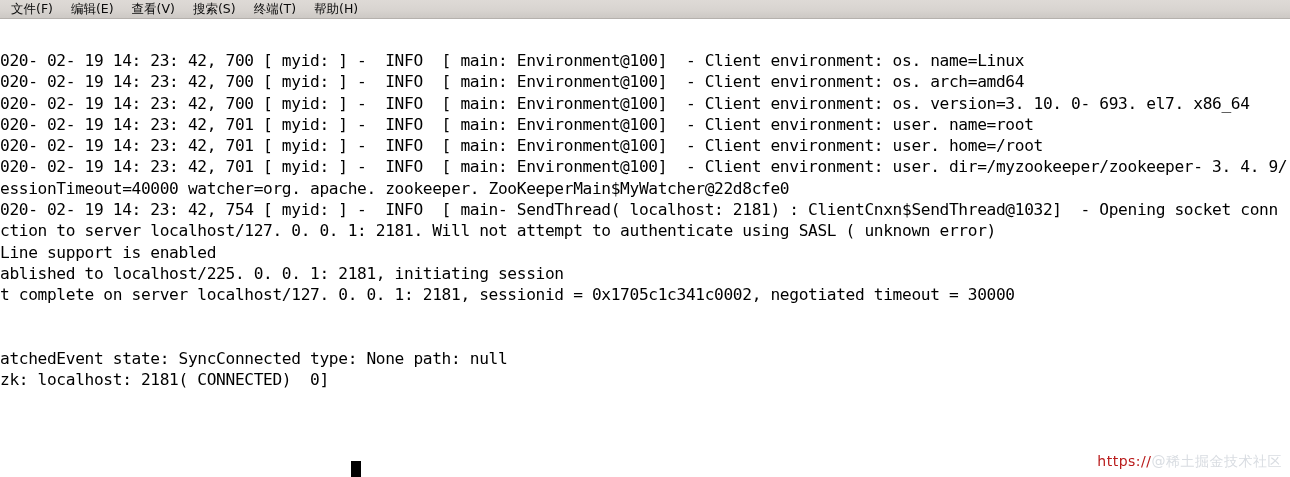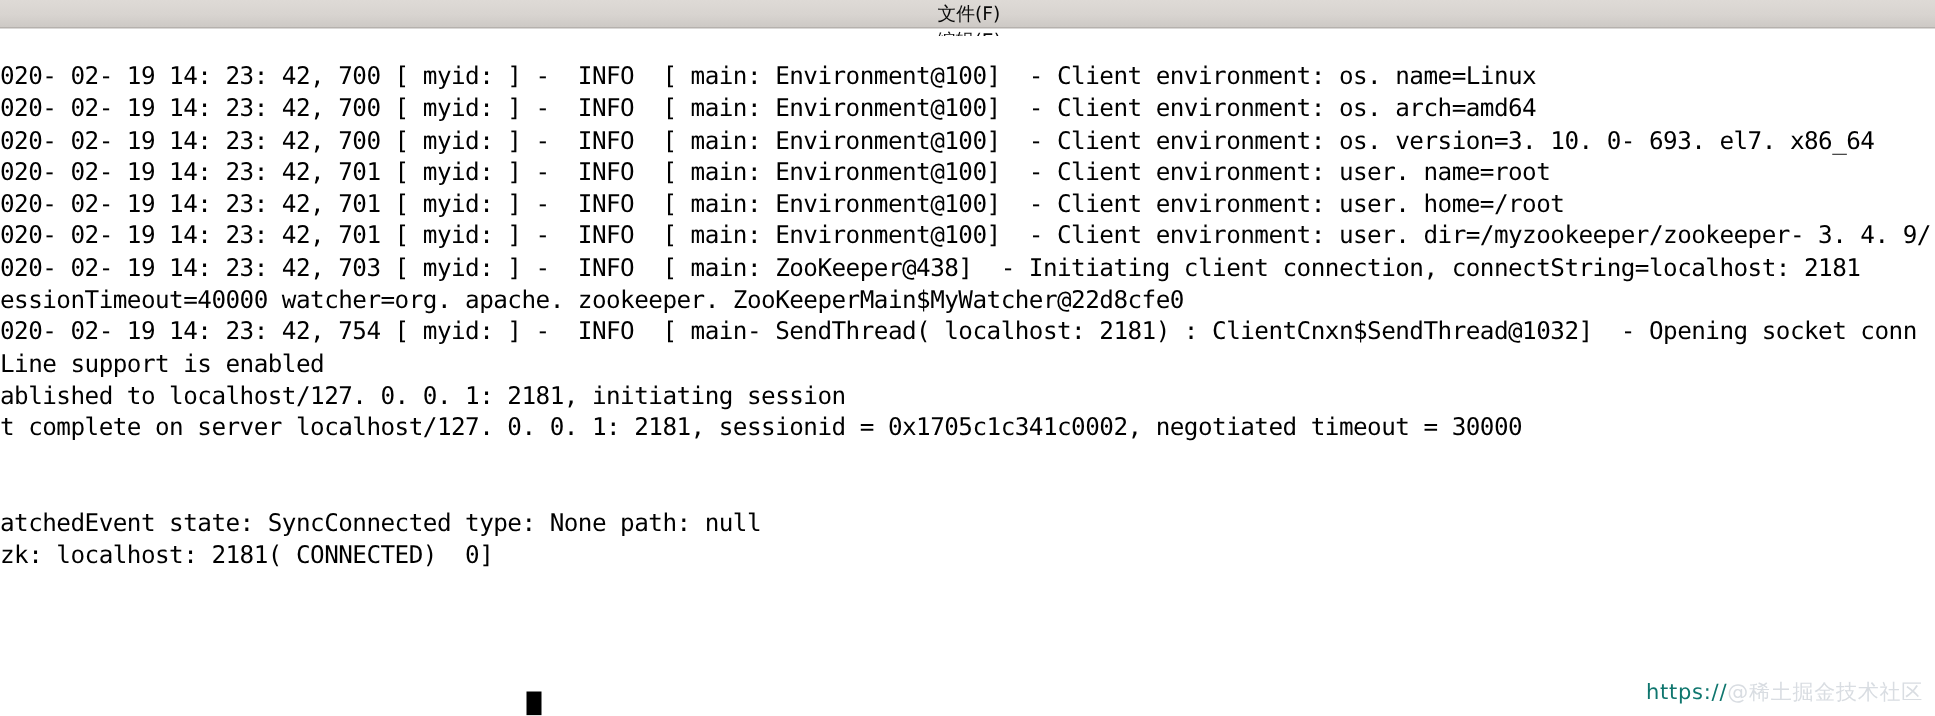--- a/index.html
+++ b/index.html
@@ -25,33 +25,32 @@
     background: linear-gradient(to bottom, #dedad6 0%, #d8d4d0 55%, #cdc9c5 100%);
     border-bottom: 1px solid #b5b1ad;
     box-sizing: border-box;
     display: flex;
     align-items: center;
     padding-left: 2px;
     font-family: "DejaVu Sans", "Liberation Sans", sans-serif;
     font-size: 12.5px;
     color: #0a0a0a;
     white-space: nowrap;
-    flex-direction: column;
   }
   .menu-item {
     padding: 0 9px;
     line-height: 18px;
     letter-spacing: 0px;
     cursor: default;
   }
 
   
   #terminal {
     position: absolute;
-    top: 24px; left: 0;
+    top: 34px; left: 0;
     width: 1290px;
     height: 380px;
     background: #ffffff;
     color: #000000;
     font-family: "DejaVu Sans Mono", "Liberation Mono", monospace;
     font-size: 16.2px;
     line-height: 21.3px;
     letter-spacing: -0.35px;
     overflow: hidden;
     padding-top: 16px;
@@ -80,21 +79,21 @@
     right: 8px;
     bottom: 6px;
     font-family: "DejaVu Sans", "Liberation Sans", sans-serif;
     font-size: 14px;
     color: #d9dde2;
     letter-spacing: 0.5px;
     white-space: nowrap;
     pointer-events: none;
     user-select: none;
   }
-  #watermark .wm-url { color: #0f766e; }
+  #watermark .wm-url { color: #b91c1c; }
 </style>
 </head>
 <body>
 
 <div id="screen">
 
   <div id="menubar">
       <div class="menu-item">文件(F)</div>
       <div class="menu-item">编辑(E)</div>
       <div class="menu-item">查看(V)</div>
@@ -103,25 +102,25 @@
       <div class="menu-item">帮助(H)</div>
     </div>
 
   <div id="terminal">
       <div class="tline">020- 02- 19 14: 23: 42, 700 [ myid: ] -  INFO  [ main: Environment@100]  - Client environment: os. name=Linux</div>
       <div class="tline">020- 02- 19 14: 23: 42, 700 [ myid: ] -  INFO  [ main: Environment@100]  - Client environment: os. arch=amd64</div>
       <div class="tline">020- 02- 19 14: 23: 42, 700 [ myid: ] -  INFO  [ main: Environment@100]  - Client environment: os. version=3. 10. 0- 693. el7. x86_64</div>
       <div class="tline">020- 02- 19 14: 23: 42, 701 [ myid: ] -  INFO  [ main: Environment@100]  - Client environment: user. name=root</div>
       <div class="tline">020- 02- 19 14: 23: 42, 701 [ myid: ] -  INFO  [ main: Environment@100]  - Client environment: user. home=/root</div>
       <div class="tline">020- 02- 19 14: 23: 42, 701 [ myid: ] -  INFO  [ main: Environment@100]  - Client environment: user. dir=/myzookeeper/zookeeper- 3. 4. 9/</div>
-      <div class="tline">020- 02- 19 14: 23: 42, 703 [ myid: ] -  INFO  [ main: ZooKeeper@438]  - Initiating client connection, connectString=localhost: 2181</div>
       <div class="tline">essionTimeout=40000 watcher=org. apache. zookeeper. ZooKeeperMain$MyWatcher@22d8cfe0</div>
       <div class="tline">020- 02- 19 14: 23: 42, 754 [ myid: ] -  INFO  [ main- SendThread( localhost: 2181) : ClientCnxn$SendThread@1032]  - Opening socket conn</div>
+      <div class="tline">ction to server localhost/127. 0. 0. 1: 2181. Will not attempt to authenticate using SASL ( unknown error)</div>
       <div class="tline">Line support is enabled</div>
-      <div class="tline">ablished to localhost/127. 0. 0. 1: 2181, initiating session</div>
+      <div class="tline">ablished to localhost/225. 0. 0. 1: 2181, initiating session</div>
       <div class="tline">t complete on server localhost/127. 0. 0. 1: 2181, sessionid = 0x1705c1c341c0002, negotiated timeout = 30000</div>
       <div class="tline"></div>
       <div class="tline"></div>
       <div class="tline">atchedEvent state: SyncConnected type: None path: null</div>
       <div class="tline">zk: localhost: 2181( CONNECTED)  0]</div>
     </div>
 
   <div id="cursor"></div>
 
   <div id="watermark">

